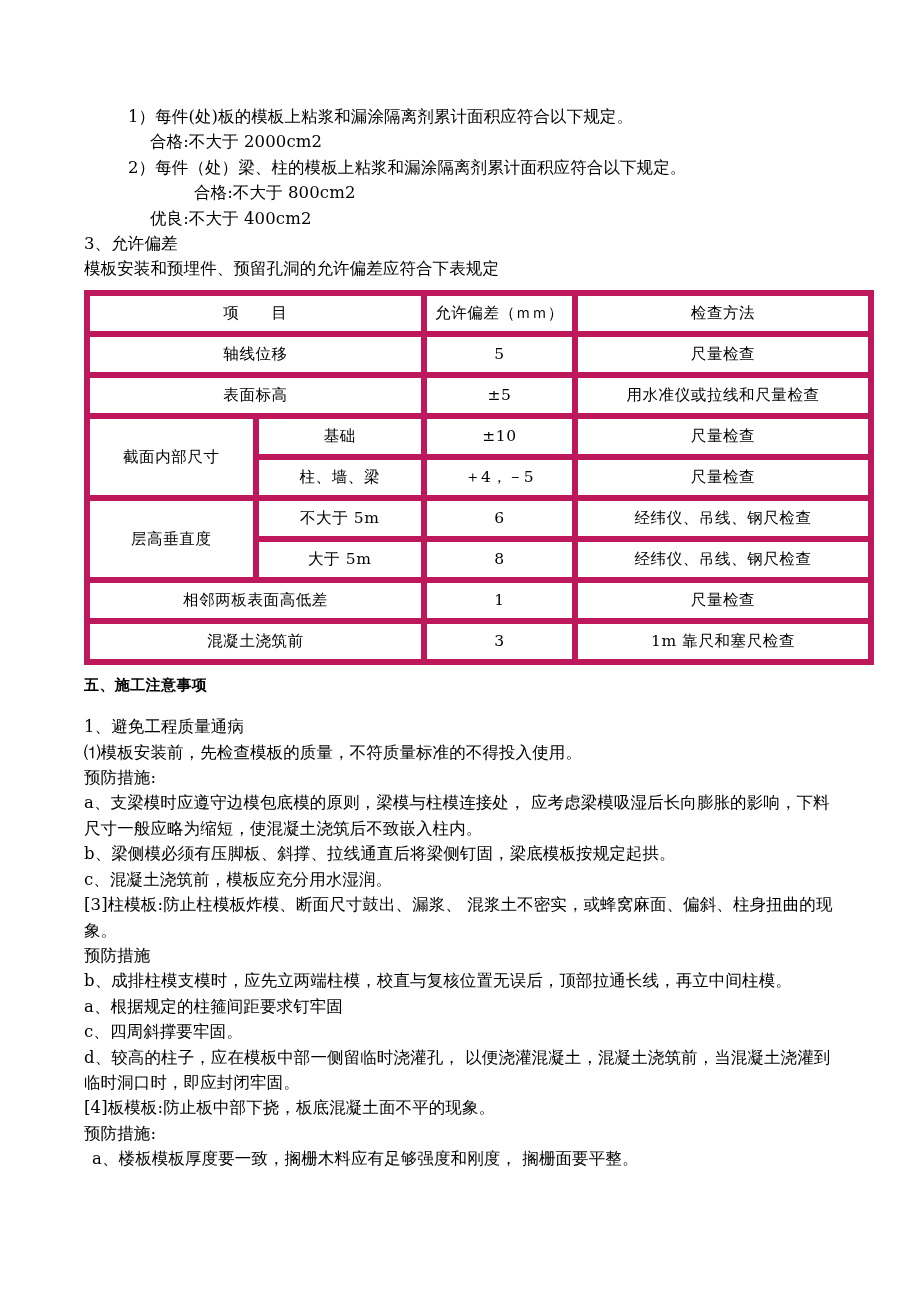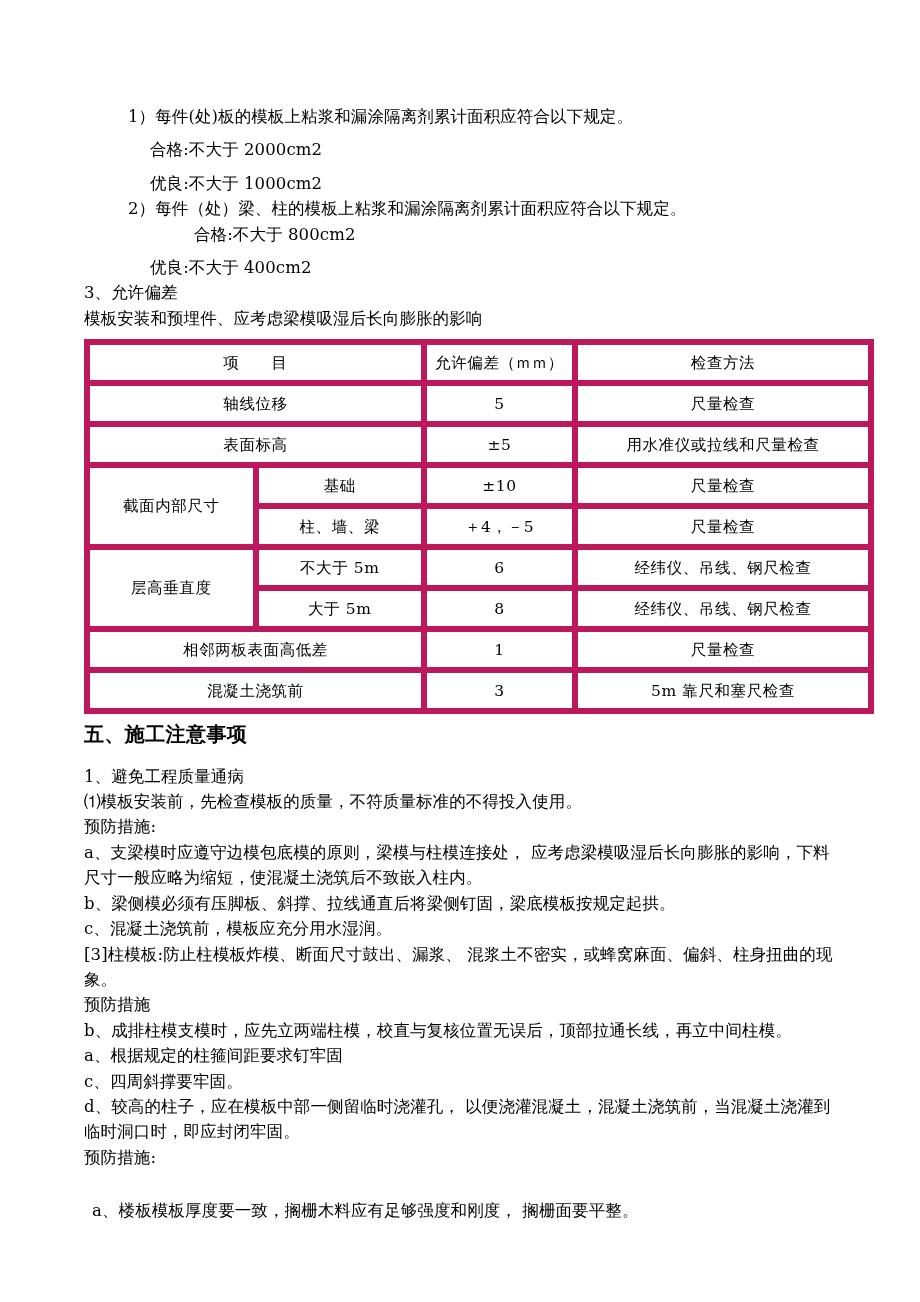--- a/index.html
+++ b/index.html
@@ -39,27 +39,27 @@
     text-align: left;
     white-space: pre-wrap;
     word-break: break-all;
   }
   .p.flow {
     word-break: break-all;
   }
 
   
   .ind-1 { padding-left: 44px; }   
-  .ind-2 { padding-left: 66px; margin-top: 8px; }   
+  .ind-2 { padding-left: 66px; }   
   .ind-3 { padding-left: 110px; }  
-  .ind-a { padding-left: 8px; margin-top: 28px; }    
+  .ind-a { padding-left: 8px; }    
 
   
   .heading {
-    font-size: 20px;
+    font-size: 15px;
     font-weight: bold;
     line-height: 25.4px;
     margin: 0;
     font-family: "DejaVu Sans", "Liberation Sans", sans-serif;
     letter-spacing: 0.4px;
   }
 
   .spacer-8 { height: 8px; }
   .spacer-16 { height: 16px; }
 
@@ -90,26 +90,25 @@
   .hdr-item { letter-spacing: 1px; }
 </style>
 </head>
 <body>
 
 <div class="page">
   <div class="content">
 
     <p class="p ind-1">1）每件(处)板的模板上粘浆和漏涂隔离剂累计面积应符合以下规定。</p>
     <p class="p ind-2">合格:不大于 2000cm2</p>
-    <p class="p ind-2">优良:不大于 1000cm2</p>
     <p class="p ind-1">2）每件（处）梁、柱的模板上粘浆和漏涂隔离剂累计面积应符合以下规定。</p>
     <p class="p ind-3">合格:不大于 800cm2</p>
     <p class="p ind-2">优良:不大于 400cm2</p>
     <p class="p">3、允许偏差</p>
-    <p class="p">模板安装和预埋件、应考虑梁模吸湿后长向膨胀的影响</p>
+    <p class="p">模板安装和预埋件、预留孔洞的允许偏差应符合下表规定</p>
 
     <div class="spacer-8"></div>
 
     <table class="spec">
       <tbody>
         <tr>
           <td class="col-ab hdr-item" colspan="2">项　　目</td>
           <td class="col-c">允许偏差（ｍｍ）</td>
           <td class="col-d">检查方法</td>
         </tr>
@@ -152,21 +151,21 @@
 
         <tr>
           <td class="col-ab" colspan="2">相邻两板表面高低差</td>
           <td class="col-c">1</td>
           <td class="col-d">尺量检查</td>
         </tr>
 
         <tr>
           <td class="col-ab" colspan="2">混凝土浇筑前</td>
           <td class="col-c">3</td>
-          <td class="col-d">5m 靠尺和塞尺检查</td>
+          <td class="col-d">1m 靠尺和塞尺检查</td>
         </tr>
       </tbody>
     </table>
 
     <div class="spacer-8"></div>
 
     <p class="heading">五、施工注意事项</p>
 
     <div class="spacer-16"></div>
 
@@ -175,17 +174,18 @@
     <p class="p flow">预防措施:</p>
     <p class="p flow">a、支梁模时应遵守边模包底模的原则，梁模与柱模连接处， 应考虑梁模吸湿后长向膨胀的影响，下料尺寸一般应略为缩短，使混凝土浇筑后不致嵌入柱内。</p>
     <p class="p flow">b、梁侧模必须有压脚板、斜撑、拉线通直后将梁侧钉固，梁底模板按规定起拱。</p>
     <p class="p flow">c、混凝土浇筑前，模板应充分用水湿润。</p>
     <p class="p flow">[3]柱模板:防止柱模板炸模、断面尺寸鼓出、漏浆、 混浆土不密实，或蜂窝麻面、偏斜、柱身扭曲的现象。</p>
     <p class="p flow">预防措施</p>
     <p class="p flow">b、成排柱模支模时，应先立两端柱模，校直与复核位置无误后，顶部拉通长线，再立中间柱模。</p>
     <p class="p flow">a、根据规定的柱箍间距要求钉牢固</p>
     <p class="p flow">c、四周斜撑要牢固。</p>
     <p class="p flow">d、较高的柱子，应在模板中部一侧留临时浇灌孔， 以便浇灌混凝土，混凝土浇筑前，当混凝土浇灌到临时洞口时，即应封闭牢固。</p>
+    <p class="p flow">[4]板模板:防止板中部下挠，板底混凝土面不平的现象。</p>
     <p class="p flow">预防措施:</p>
     <p class="p flow ind-a">a、楼板模板厚度要一致，搁栅木料应有足够强度和刚度， 搁栅面要平整。</p>
 
   </div>
 </div>
 
 </body></html>

